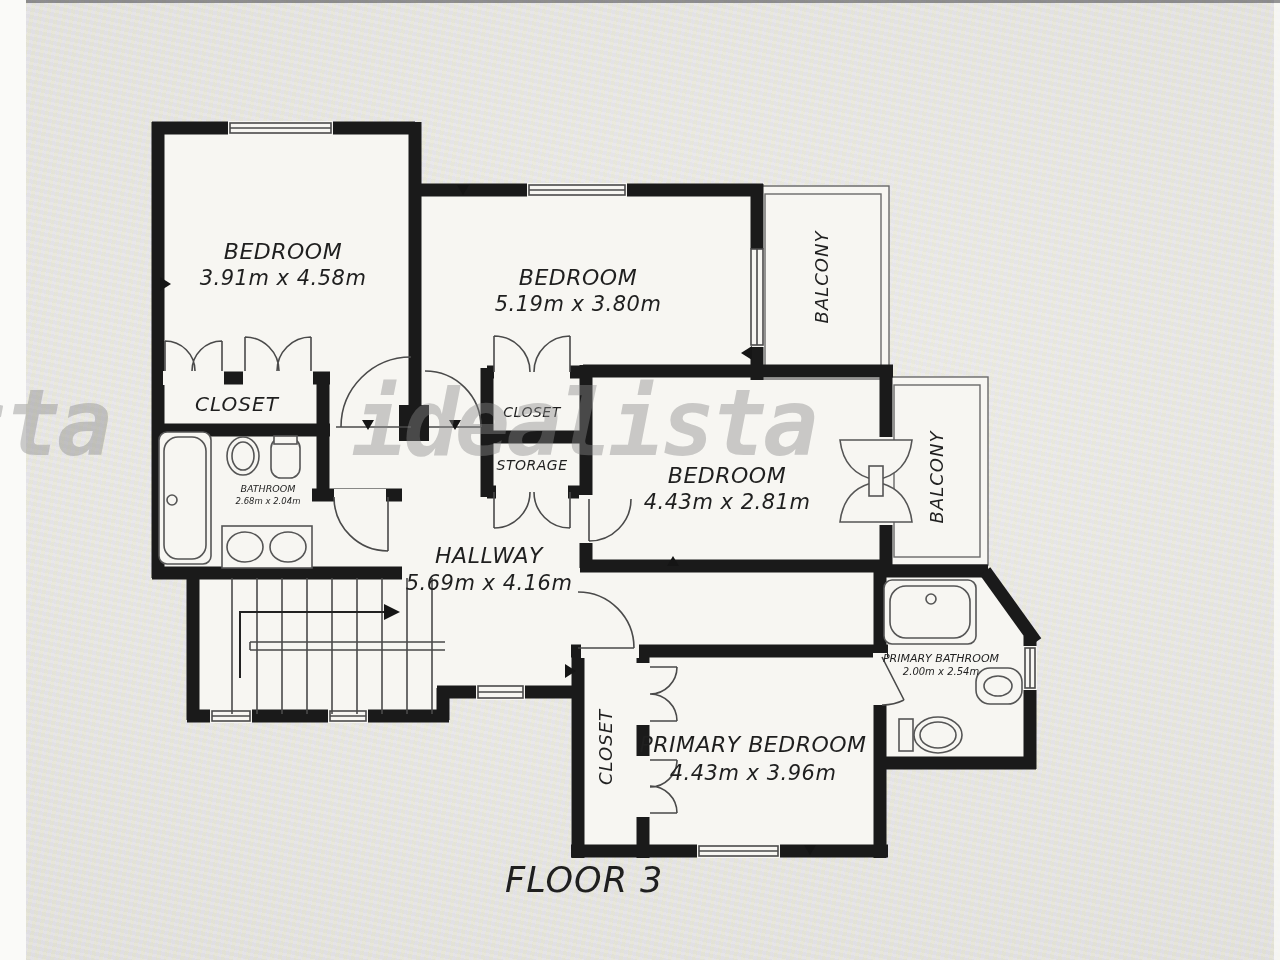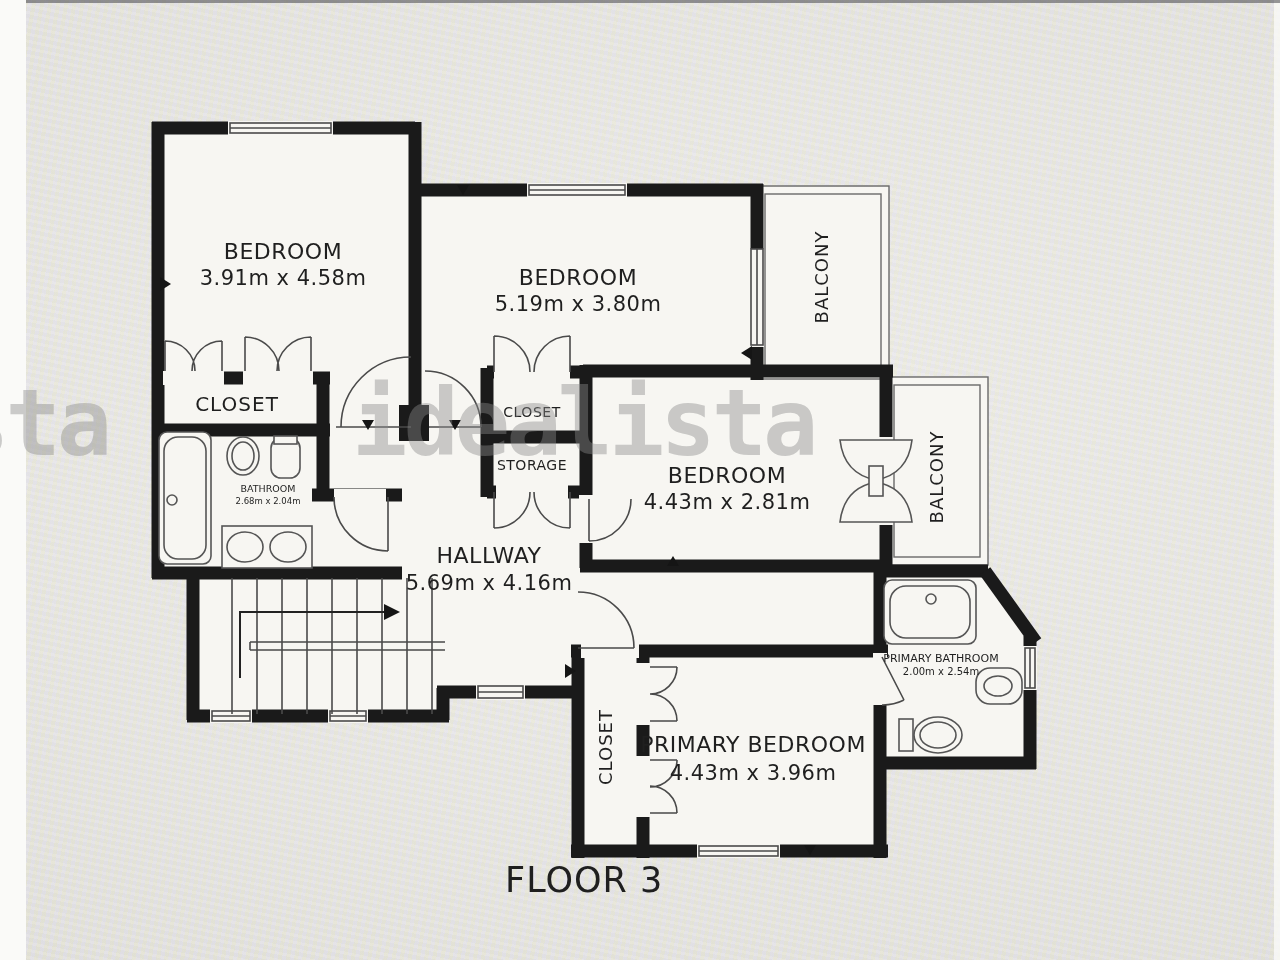--- a/index.html
+++ b/index.html
@@ -4,20 +4,21 @@
 <style>
   html,body{margin:0;padding:0;background:#d8d6d1;}
   .photo{
     position:relative;width:1280px;height:960px;overflow:hidden;
     background:
       radial-gradient(120% 95% at 52% 45%, rgba(255,255,255,0.30) 0%, rgba(150,150,160,0.10) 100%),
       repeating-linear-gradient(100deg, rgba(216,216,150,0.20) 0 4px, rgba(205,205,236,0.20) 4px 8px),
       repeating-linear-gradient(12deg, rgba(255,255,255,0.10) 0 3px, rgba(190,195,212,0.12) 3px 7px),
       #eceae5;
     font-family:"DejaVu Sans", "Liberation Sans", sans-serif;
+    font-style:italic;
   }
   .edge-strip-left{position:absolute;left:0;top:0;width:26px;height:100%;background:#fafaf8;}
   .edge-strip-right{position:absolute;right:0;top:0;width:6px;height:100%;background:rgba(250,250,248,0.8);}
   .top-line{position:absolute;left:26px;top:0;right:0;height:3px;background:rgba(70,70,75,0.55);}
   svg{position:absolute;left:0;top:0;}
   svg text{font-family:"DejaVu Sans","Liberation Sans",sans-serif;fill:#1f1f1f;}
   .room-name{font-size:22px;letter-spacing:0.5px;}
   .room-dims{font-size:21px;letter-spacing:0.5px;}
   .label-md{font-size:20px;letter-spacing:1px;}
   .label-sm{font-size:14px;letter-spacing:0.5px;}

